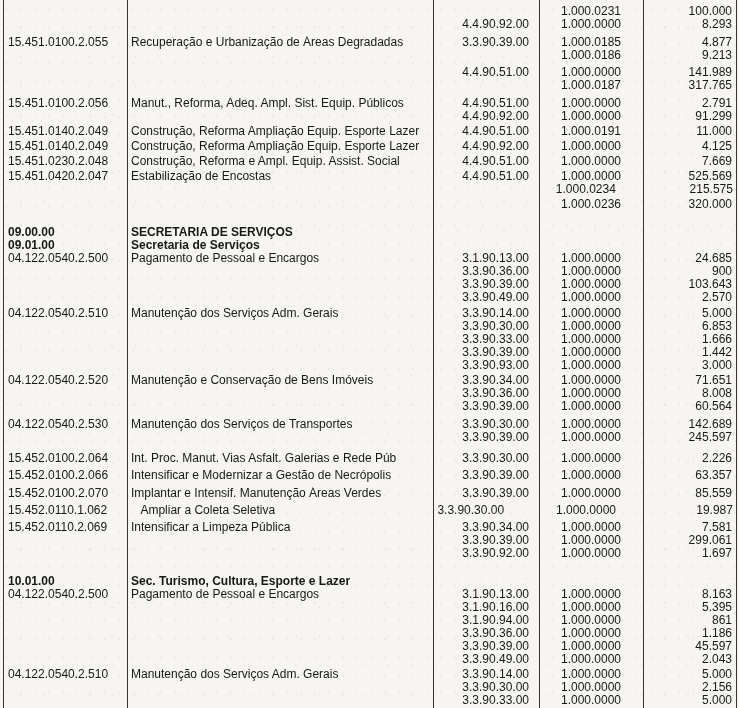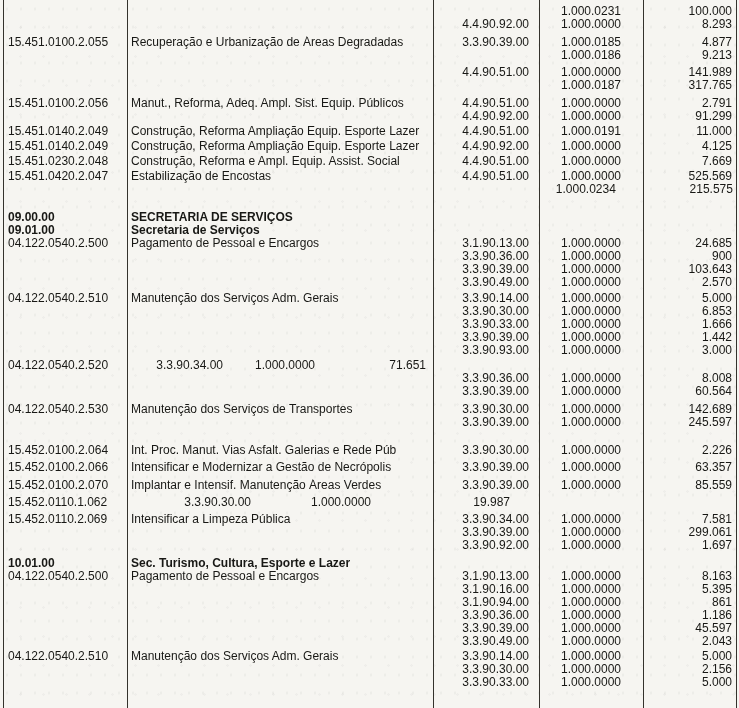--- a/index.html
+++ b/index.html
@@ -148,20 +148,27 @@
         <div class="cell col4">1.000.0000</div>
         <div class="cell col5">525.569</div>
       </div>
       <div class="row" style="margin-top: 0px; gap: 29px;">
         <div class="cell col1"></div>
         <div class="cell col2"></div>
         <div class="cell col3"></div>
         <div class="cell col4">1.000.0234</div>
         <div class="cell col5">215.575</div>
       </div>
+      <div class="row" style="margin-top: 2px;">
+        <div class="cell col1"></div>
+        <div class="cell col2"></div>
+        <div class="cell col3"></div>
+        <div class="cell col4">1.000.0236</div>
+        <div class="cell col5">320.000</div>
+      </div>
       <div class="row bold" style="margin-top: 15px;">
         <div class="cell col1">09.00.00</div>
         <div class="cell col2">SECRETARIA DE SERVIÇOS</div>
         <div class="cell col3"></div>
         <div class="cell col4"></div>
         <div class="cell col5"></div>
       </div>
       <div class="row bold" style="margin-top: 0px;">
         <div class="cell col1">09.01.00</div>
         <div class="cell col2">Secretaria de Serviços</div>
@@ -227,20 +234,21 @@
       </div>
       <div class="row" style="margin-top: 0px;">
         <div class="cell col1"></div>
         <div class="cell col2"></div>
         <div class="cell col3">3.3.90.93.00</div>
         <div class="cell col4">1.000.0000</div>
         <div class="cell col5">3.000</div>
       </div>
       <div class="row" style="margin-top: 2px;">
         <div class="cell col1">04.122.0540.2.520</div>
+        <div class="cell col2">Manutenção e Conservação de Bens Imóveis</div>
         <div class="cell col3">3.3.90.34.00</div>
         <div class="cell col4">1.000.0000</div>
         <div class="cell col5">71.651</div>
       </div>
       <div class="row" style="margin-top: 0px;">
         <div class="cell col1"></div>
         <div class="cell col2"></div>
         <div class="cell col3">3.3.90.36.00</div>
         <div class="cell col4">1.000.0000</div>
         <div class="cell col5">8.008</div>
@@ -259,21 +267,21 @@
         <div class="cell col4">1.000.0000</div>
         <div class="cell col5">142.689</div>
       </div>
       <div class="row" style="margin-top: 0px;">
         <div class="cell col1"></div>
         <div class="cell col2"></div>
         <div class="cell col3">3.3.90.39.00</div>
         <div class="cell col4">1.000.0000</div>
         <div class="cell col5">245.597</div>
       </div>
-      <div class="row" style="margin-top: 15px;">
+      <div class="row" style="margin-top: 8px;">
         <div class="cell col1">15.452.0100.2.064</div>
         <div class="cell col2">Int. Proc. Manut. Vias Asfalt. Galerias e Rede Púb</div>
         <div class="cell col3">3.3.90.30.00</div>
         <div class="cell col4">1.000.0000</div>
         <div class="cell col5">2.226</div>
       </div>
       <div class="row" style="margin-top: 4px;">
         <div class="cell col1">15.452.0100.2.066</div>
         <div class="cell col2">Intensificar e Modernizar a Gestão de Necrópolis</div>
         <div class="cell col3">3.3.90.39.00</div>
@@ -282,20 +290,21 @@
       </div>
       <div class="row" style="margin-top: 5px;">
         <div class="cell col1">15.452.0100.2.070</div>
         <div class="cell col2">Implantar e Intensif. Manutenção Áreas Verdes</div>
         <div class="cell col3">3.3.90.39.00</div>
         <div class="cell col4">1.000.0000</div>
         <div class="cell col5">85.559</div>
       </div>
       <div class="row" style="margin-top: 4px; gap: 28px;">
         <div class="cell col1">15.452.0110.1.062</div>
+        <div class="cell col2">Ampliar a Coleta Seletiva</div>
         <div class="cell col3">3.3.90.30.00</div>
         <div class="cell col4">1.000.0000</div>
         <div class="cell col5">19.987</div>
       </div>
       <div class="row" style="margin-top: 4px; align-items: flex-end;">
         <div class="cell col1">15.452.0110.2.069</div>
         <div class="cell col2">Intensificar a Limpeza Pública</div>
         <div class="cell col3">3.3.90.34.00</div>
         <div class="cell col4">1.000.0000</div>
         <div class="cell col5">7.581</div>
@@ -307,21 +316,21 @@
         <div class="cell col4">1.000.0000</div>
         <div class="cell col5">299.061</div>
       </div>
       <div class="row" style="margin-top: 0px;">
         <div class="cell col1"></div>
         <div class="cell col2"></div>
         <div class="cell col3">3.3.90.92.00</div>
         <div class="cell col4">1.000.0000</div>
         <div class="cell col5">1.697</div>
       </div>
-      <div class="row bold" style="margin-top: 5px;">
+      <div class="row bold" style="margin-top: 15px;">
         <div class="cell col1">10.01.00</div>
         <div class="cell col2">Sec. Turismo, Cultura, Esporte e Lazer</div>
         <div class="cell col3"></div>
         <div class="cell col4"></div>
         <div class="cell col5"></div>
       </div>
       <div class="row" style="margin-top: 0px;">
         <div class="cell col1">04.122.0540.2.500</div>
         <div class="cell col2">Pagamento de Pessoal e Encargos</div>
         <div class="cell col3">3.1.90.13.00</div>

